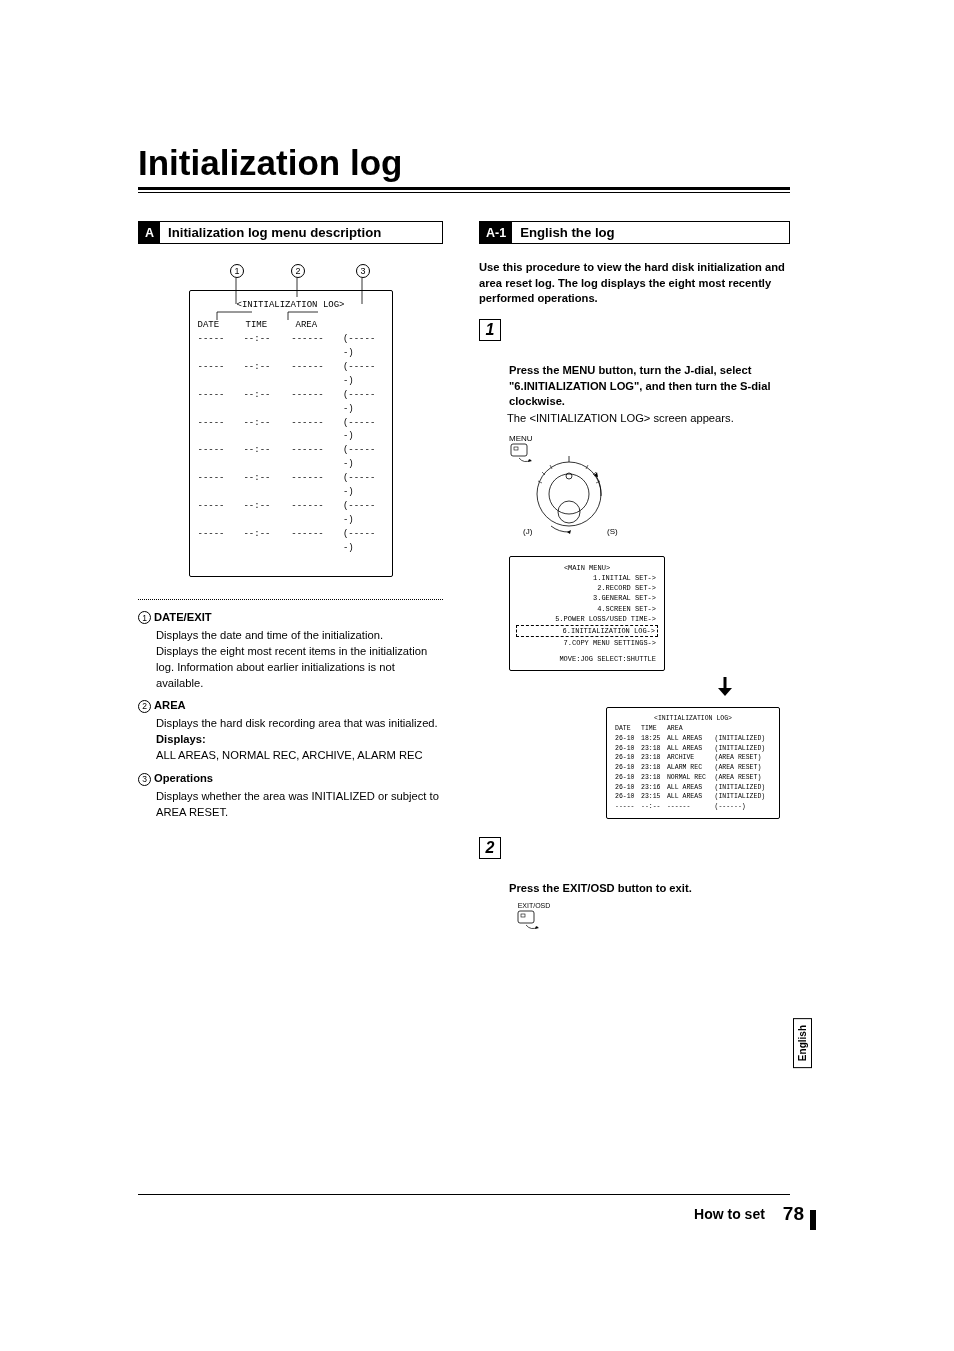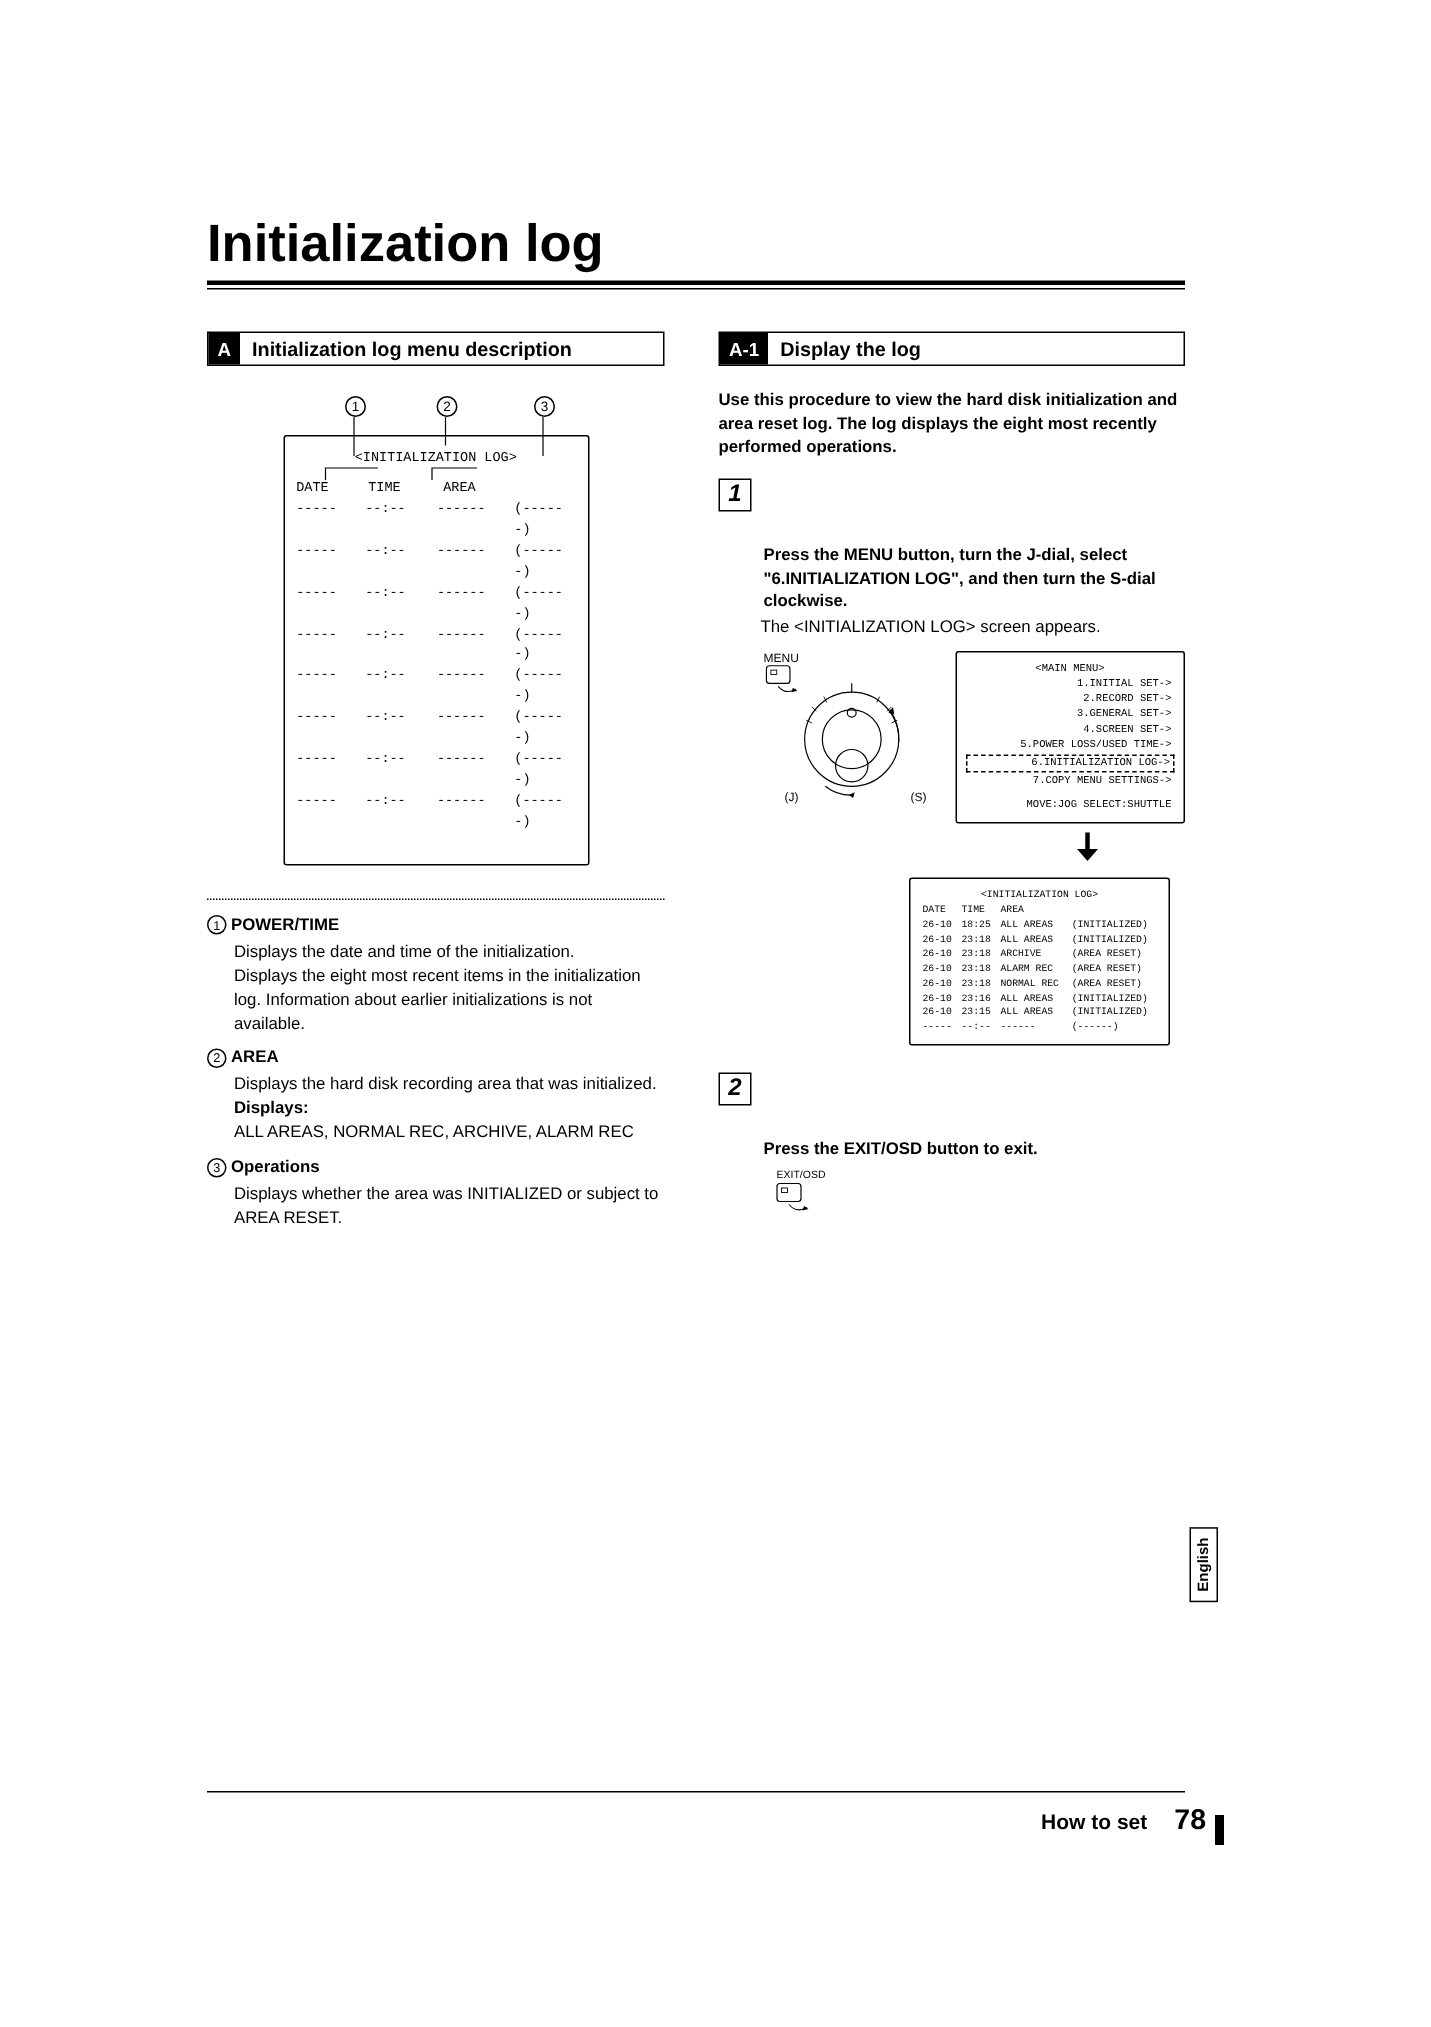--- a/index.html
+++ b/index.html
@@ -245,21 +245,21 @@
             <span class="col3">------</span>
             <span class="col4">(------)</span>
           </div>
         </div>
     </div>
 
     <hr class="dotted-sep">
 
     <div class="desc" id="descriptions">
         <div>
-          <div><span class="circ">1</span><span class="term">POWER/TIME</span></div>
+          <div><span class="circ">1</span><span class="term">DATE/EXIT</span></div>
           <div class="body">
             <div>Displays the date and time of the initialization.</div>
             <div>Displays the eight most recent items in the initialization log. Information about earlier initializations is not available.</div>
           </div>
         </div>
         <div>
           <div><span class="circ">2</span><span class="term">AREA</span></div>
           <div class="body">
             <div>Displays the hard disk recording area that was initialized.</div>
             <div class="sub">Displays:</div>
@@ -272,35 +272,35 @@
             <div>Displays whether the area was INITIALIZED or subject to AREA RESET.</div>
           </div>
         </div>
       </div>
   </div>
 </div>
 
 <div class="col-right">
   <div class="section-head">
     <span class="tag">A-1</span>
-    <span>Display the log</span>
+    <span>English the log</span>
   </div>
 
   <div style="height:16px"></div>
   <div class="intro">Use this procedure to view the hard disk initialization and area reset log. The log displays the eight most recently performed operations.</div>
 
   <div class="step">
     <div class="step-num">1</div>
     <div class="txt">
       <span class="b">Press the MENU button, turn the J-dial, select "6.INITIALIZATION LOG", and then turn the S-dial clockwise.</span>
     </div>
   </div>
   <div class="step-note">The &lt;INITIALIZATION LOG&gt; screen appears.</div>
 
-  <div style="display:flex; align-items:flex-start; gap:12px; margin:10px 0 0 30px;">
+  <div style="display:flex; align-items:flex-start; gap:12px; margin:10px 0 0 30px;flex-direction:column;">
     <div class="dial-diag">
       <span class="lbl" style="top:0; left:0">MENU</span>
       <svg viewBox="0 0 118 110">
 
         <rect x="2" y="10" width="16" height="12" rx="2" fill="none" stroke="#000" stroke-width="0.8"></rect>
         <rect x="5" y="13" width="4" height="3" fill="none" stroke="#000" stroke-width="0.6"></rect>
         <path d="M 10 24 q 5 6 12 2" fill="none" stroke="#000" stroke-width="0.7"></path>
         <path d="M 20 25 l 3 2 l -4 1 z" fill="#000"></path>
 
         <circle cx="60" cy="60" r="32" fill="none" stroke="#000" stroke-width="0.8"></circle>

